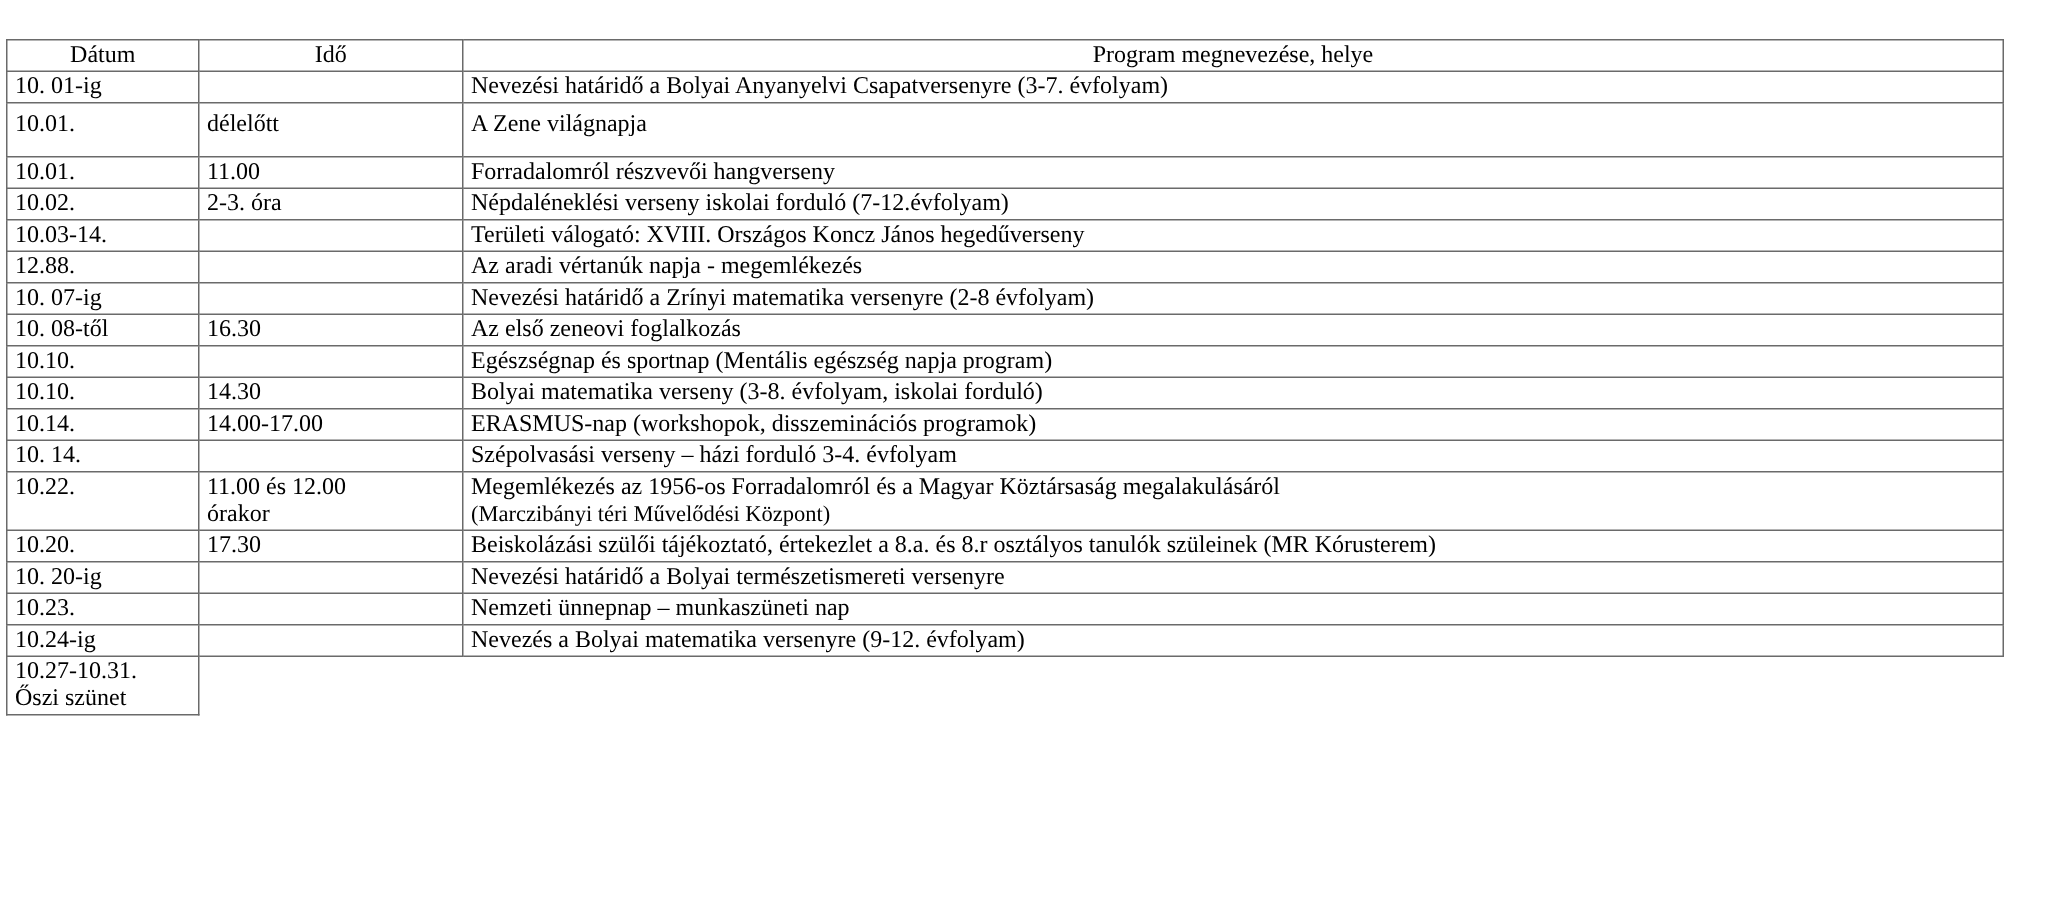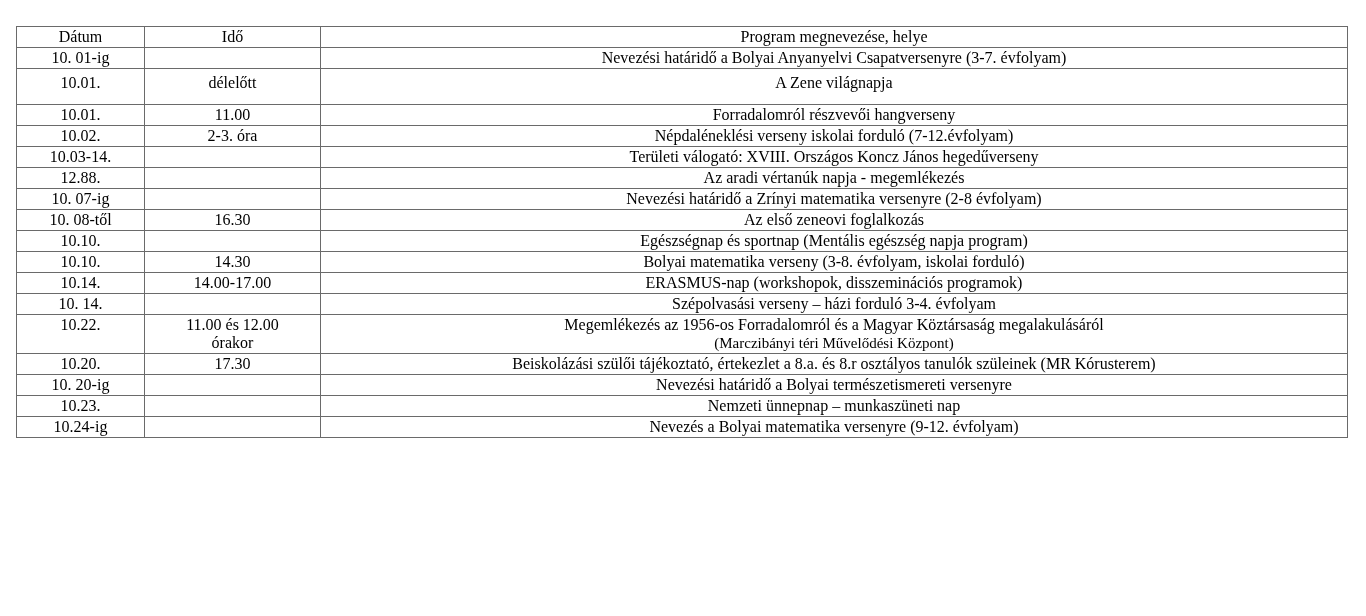--- a/index.html
+++ b/index.html
@@ -1,21 +1,21 @@
 <!DOCTYPE html>
 <html><head>
 <meta charset="utf-8">
 <style>
   html, body { margin:0; padding:0; background:#ffffff; }
   body { width:1366px; height:616px; overflow:hidden; position:relative;
          font-family:"Liberation Serif", "DejaVu Serif", serif; color:#000; }
-  table.sched { position:absolute; left:16px; top:26px; border-collapse:collapse;
+  table.sched { position:absolute; left:4px; top:26px; border-collapse:collapse;
                 font-size:16px; line-height:18px;padding-left:40px; }
   table.sched td, table.sched th { border:1px solid #6a6a6a; padding:1px 5px 1px 5px;
-                vertical-align:top; text-align:center; font-weight:normal; }
+                vertical-align:top; text-align:left; font-weight:normal; }
   table.sched th { text-align:center; padding:1px 5px; }
   col.c1 { width:128px; } col.c2 { width:176px; } col.c3 { width:1027px; }
   tr.tall td { height:29px; padding-top:5px; }
   .bold { font-weight:normal; }
   .sub { font-size:15px; display:block; }
   tr.last td.empty { border:none; }
 </style>
 </head>
 <body>
 
@@ -115,14 +115,22 @@
   <tr>
     <td class="bold">10.23.</td>
     <td></td>
     <td class="bold">Nemzeti ünnepnap – munkaszüneti nap</td>
   </tr>
   <tr>
     <td>10.24-ig</td>
     <td></td>
     <td>Nevezés a Bolyai matematika versenyre (9-12. évfolyam)</td>
   </tr>
+  <tr class="last">
+    <td class="bold">
+      <span>10.27-10.31.</span><br>
+      <span>Őszi szünet</span>
+    </td>
+    <td class="empty"></td>
+    <td class="empty"></td>
+  </tr>
 </tbody>
   </table>
 
 </body></html>

